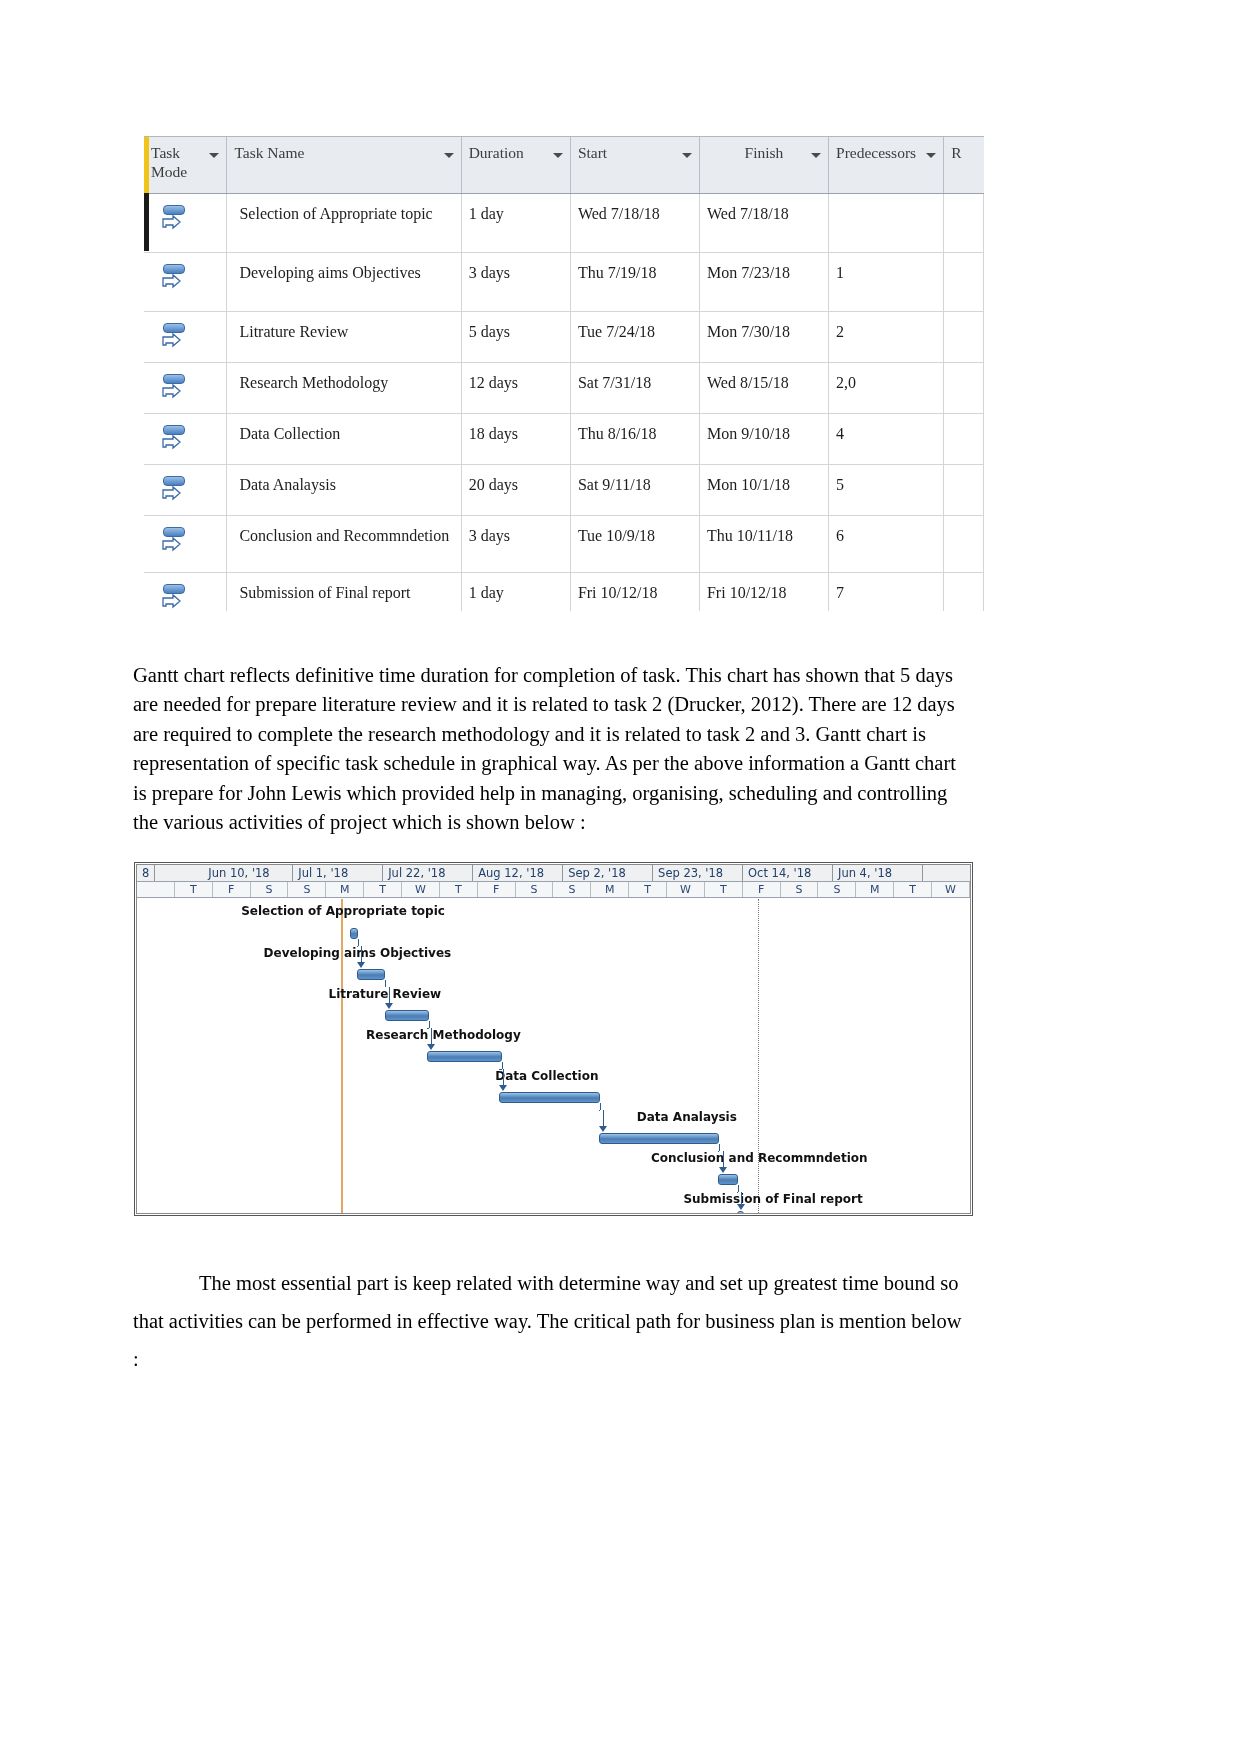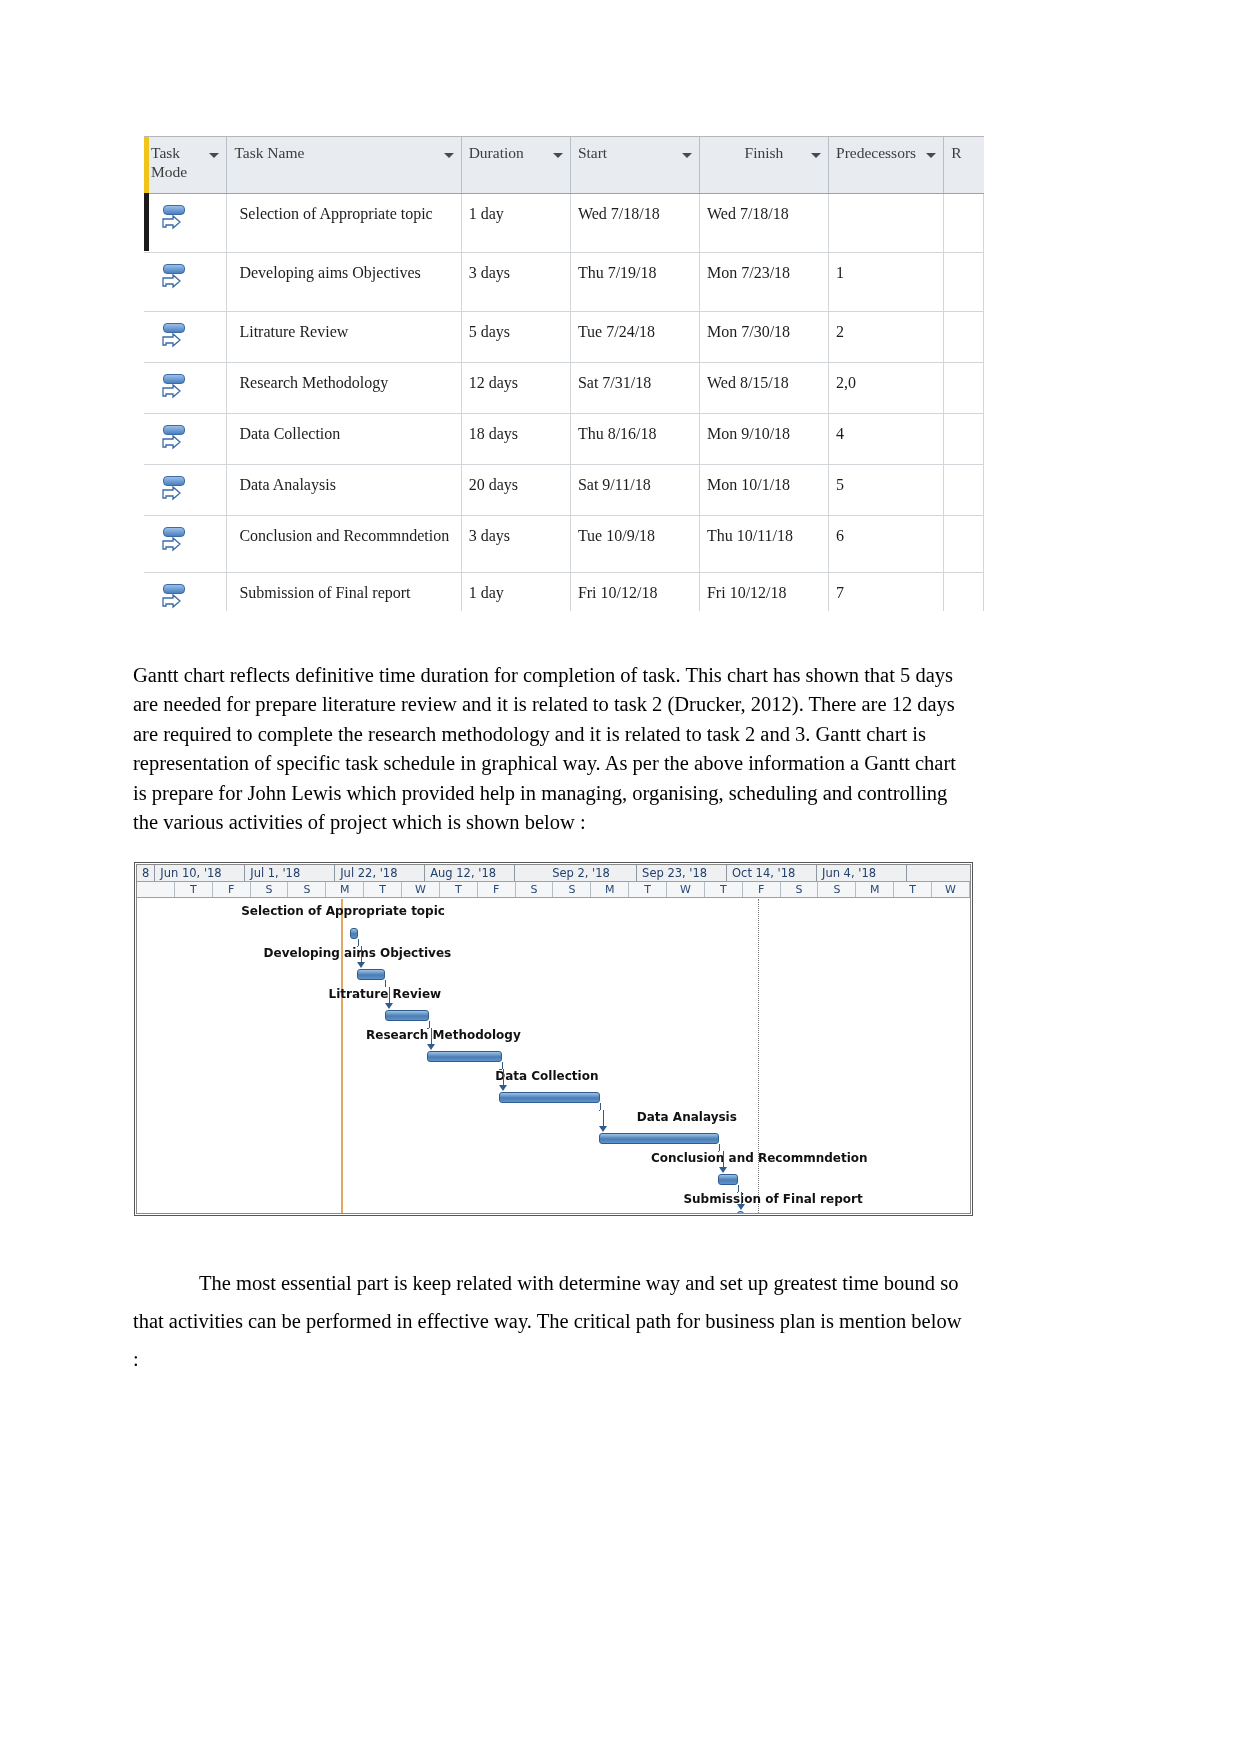--- a/index.html
+++ b/index.html
@@ -292,25 +292,25 @@
       </div>
     </div>
 </div>
 
 <p class="para" id="para1">Gantt chart reflects definitive time duration for completion of task. This chart has shown that 5 days are needed for prepare literature review and it is related to task 2 (Drucker, 2012). There are 12 days are required to complete the research methodology and it is related to task 2 and 3. Gantt chart is representation of specific task schedule in graphical way. As per the above information a Gantt chart is prepare for John Lewis which provided help in managing, organising, scheduling and controlling the various activities of project which is shown below :</p>
 
 <div class="gantt">
   <div class="gantt-inner">
     <div class="tl-top" id="tl-top">
         <div style="width: 2.2%;">8</div>
-        <div style="width: 10.8%;">Jun 10, '18</div>
+        <div style="width: 10.8%; margin-left: 48px;">Jun 10, '18</div>
         <div style="width: 10.8%;">Jul 1, '18</div>
         <div style="width: 10.8%;">Jul 22, '18</div>
         <div style="width: 10.8%;">Aug 12, '18</div>
-        <div style="width: 10.8%; margin-left: 32px;">Sep 2, '18</div>
+        <div style="width: 10.8%;">Sep 2, '18</div>
         <div style="width: 10.8%;">Sep 23, '18</div>
         <div style="width: 10.8%;">Oct 14, '18</div>
         <div style="width: 10.8%;">Jun 4, '18</div>
       </div>
     <div class="tl-bot" id="tl-bot">
         <div style="width: 4.54545%;"></div>
         <div style="width: 4.54545%;">T</div>
         <div style="width: 4.54545%;">F</div>
         <div style="width: 4.54545%;">S</div>
         <div style="width: 4.54545%;">S</div>

